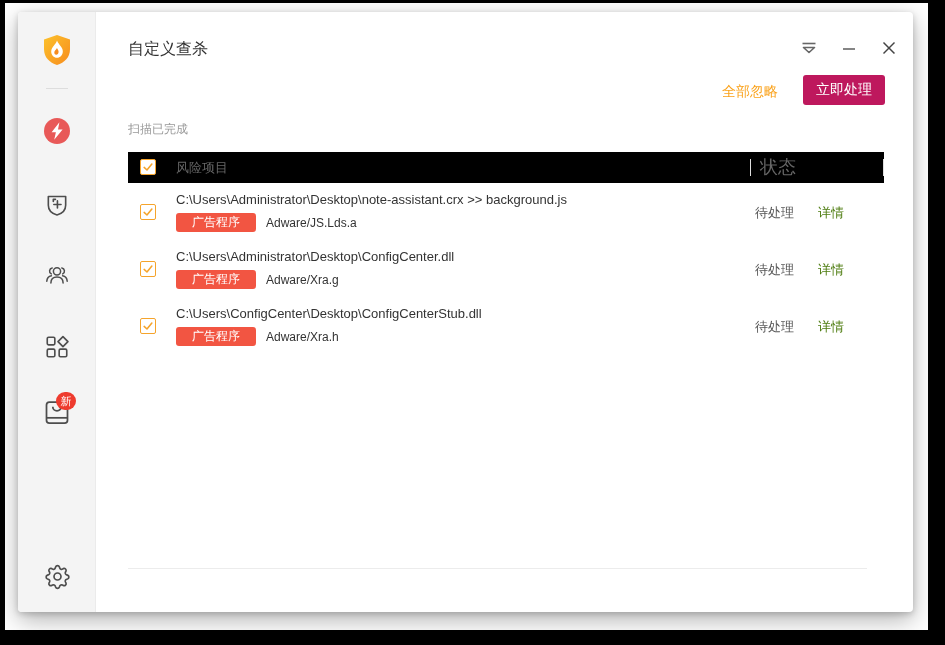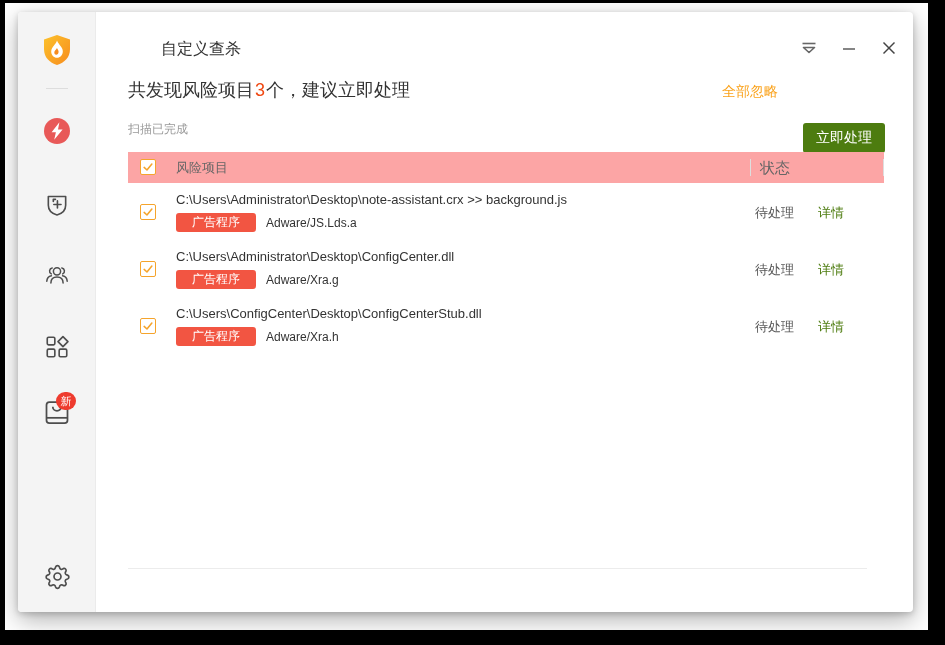--- a/index.html
+++ b/index.html
@@ -19,40 +19,40 @@
   .protect-item { top:180px; }
   .trust-item { top:249px; }
   .toolbox-item { top:322px; }
   .msg-item { top:386px; }
   .settings-item { top:551px; }
   .new-badge { position:absolute; left:38px; top:380px; min-width:20px; height:18px;
     background:#ee3b2e; color:#fff; font-size:11px; line-height:18px; text-align:center;
     border-radius:9px; padding:0 4px; }
 
   
-  .title { position:absolute; left:110px; top:27px; font-size:16px; color:#333;margin-left:33px; }
+  .title { position:absolute; left:110px; top:27px; font-size:16px; color:#333; }
   .win-controls { position:absolute; top:28px; right:16px; display:flex; gap:23px; align-items:center; }
   .win-btn { width:17px; height:16px; display:flex; align-items:center; justify-content:center; cursor:pointer; }
 
   
   .summary { position:absolute; left:110px; top:66px; font-size:18px; color:#333; }
   .summary .count { color:#f04812; padding:0 1px; }
   .ignore-link { position:absolute; left:704px; top:71px; font-size:14px; color:#faa21b; cursor:pointer; }
   .handle-btn { position:absolute; left:785px; top:63px; width:82px; height:30px;
-    background:#4d7c0f; color:#fff; font-size:14px; border:none; border-radius:3px; cursor:pointer;margin-top:48px; }
+    background:#be185d; color:#fff; font-size:14px; border:none; border-radius:3px; cursor:pointer; }
   .scan-status { position:absolute; left:110px; top:109px; font-size:12px; color:#999; }
 
   
   .table { position:absolute; left:110px; top:140px; width:756px; }
-  .thead { position:relative; height:31px; background:#fca5a5; }
+  .thead { position:relative; height:31px; background:#000000; }
   .thead .cb { position:absolute; left:12px; top:7px; }
   .th-risk { position:absolute; left:48px; top:0; line-height:31px; font-size:13px; color:#666; }
   .th-sep { position:absolute; top:7px; width:1px; height:17px; background:#dedede; }
   .sep-1 { left:622px; } .sep-2 { left:755px; }
-  .th-status { position:absolute; left:632px; top:0; line-height:31px; font-size:15px; color:#666; }
+  .th-status { position:absolute; left:632px; top:0; line-height:31px; font-size:18px; color:#666; }
 
   .row { position:relative; height:57px;text-align:right; }
   .row .cb { position:absolute; left:12px; top:21px; }
   .row-main { position:absolute; left:48px; top:9px; }
   .path { font-size:13px; color:#333; line-height:16px; }
   .line2 { margin-top:5px; display:flex; align-items:center; }
   .badge { display:inline-block; background:#f25542; color:#fff; font-size:12px;
     line-height:19px; padding:0 16px; border-radius:3px; }
   .threat { margin-left:10px; font-size:12px; color:#333; }
   .row-status { position:absolute; left:627px; top:21px; font-size:13px; color:#555; }
@@ -169,21 +169,20 @@
       </svg>
     </span>
     <span class="win-btn">
       <svg width="14" height="14" viewBox="0 0 14 14" stroke="#444" stroke-width="1.5">
         <line x1="1.5" y1="1.5" x2="12.5" y2="12.5"></line>
         <line x1="12.5" y1="1.5" x2="1.5" y2="12.5"></line>
       </svg>
     </span>
   </div>
 
-  <div class="summary"><span>共发现风险项目</span><span class="count">3</span><span>个，建议立即处理</span></div>
 
   <span class="ignore-link">全部忽略</span>
   <button class="handle-btn">立即处理</button>
 
   <div class="scan-status">扫描已完成</div>
 
   <div class="table">
 
     <div class="thead">
       <span class="cb">

